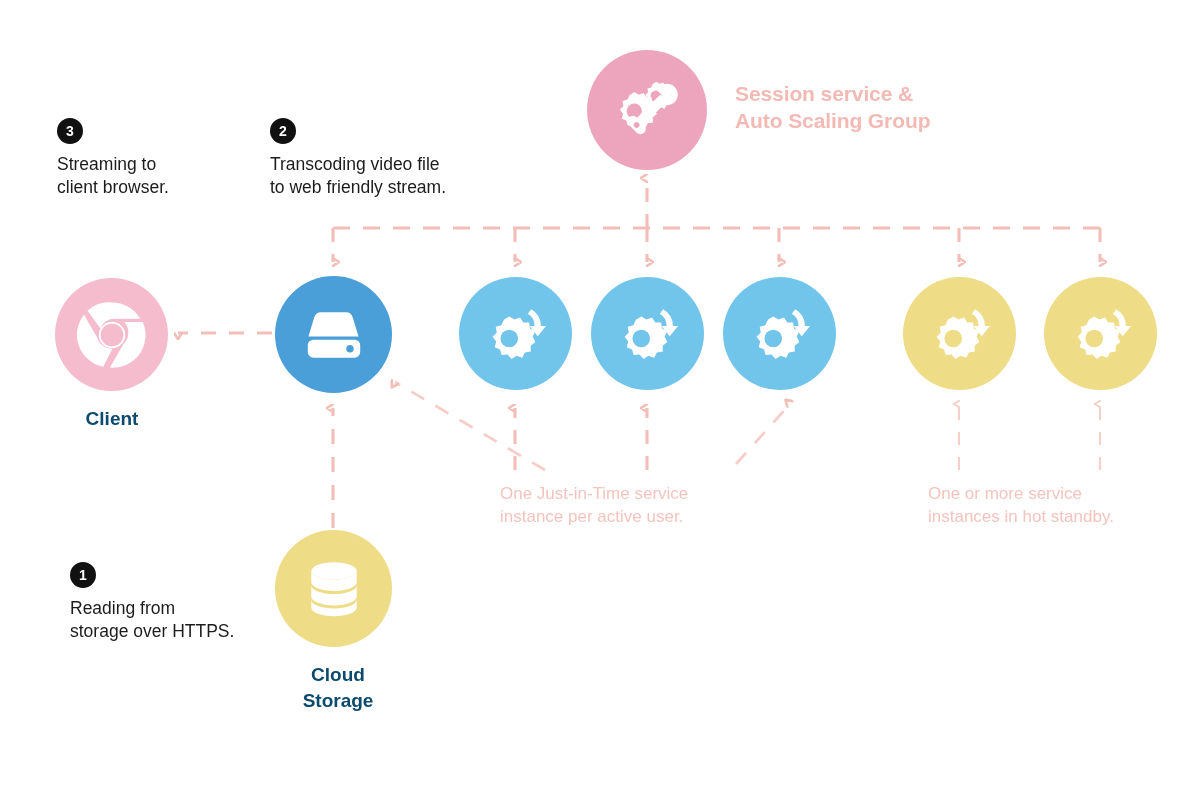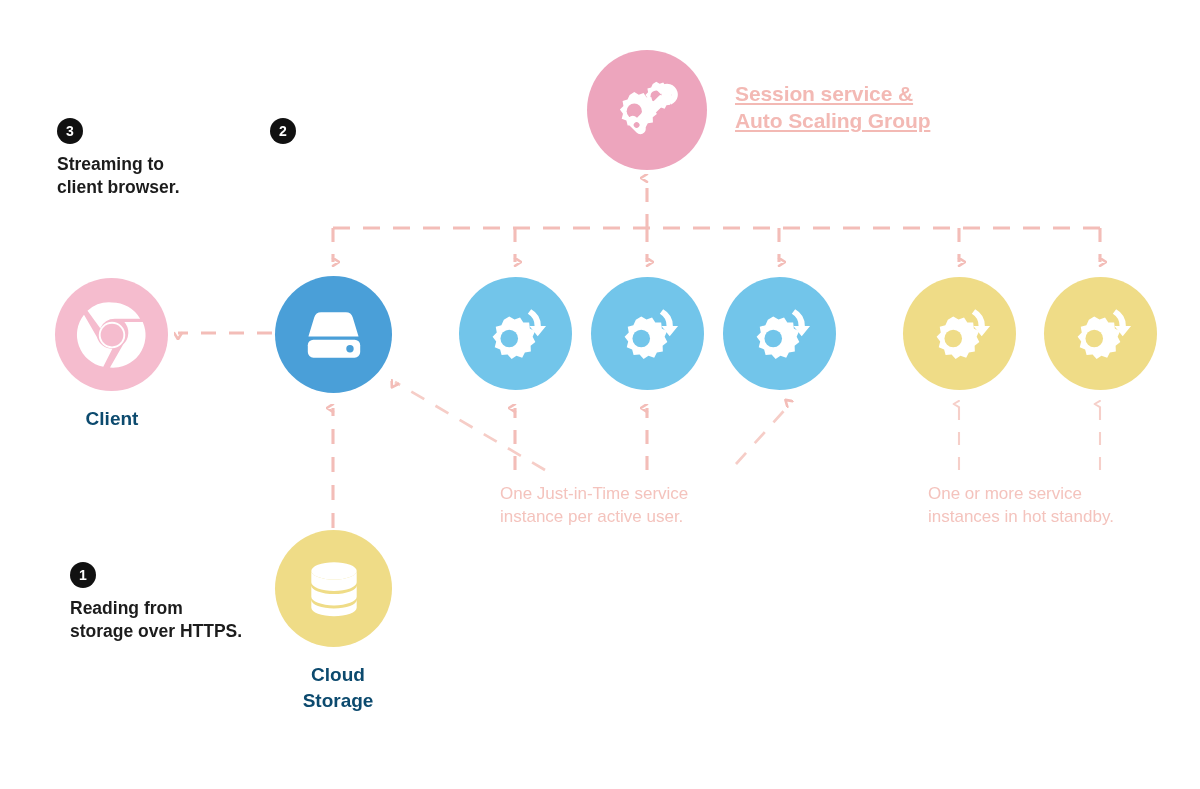--- a/index.html
+++ b/index.html
@@ -7,24 +7,24 @@
        font-family:"Liberation Sans","DejaVu Sans",sans-serif;}
   #canvas{position:absolute;inset:0;}
   svg.layer{position:absolute;left:0;top:0;width:1200px;height:789px;pointer-events:none;}
 
   .node{position:absolute;border-radius:50%;display:flex;align-items:center;justify-content:center;}
   .node svg{display:block;}
   .step{position:absolute;}
   .badge{width:26px;height:26px;border-radius:50%;background:#111111;color:#ffffff;
          font-size:14px;font-weight:bold;display:flex;align-items:center;justify-content:center;
          line-height:1;}
-  .step-text{margin-top:9px;font-size:17.5px;color:#1c1c1c;line-height:1.33;white-space:pre-line;font-weight:bold;}
+  .step-text{margin-top:9px;font-size:17.5px;color:#1c1c1c;line-height:1.33;white-space:pre-line;}
   .annot{position:absolute;font-size:17px;color:#f4c3bd;line-height:1.35;white-space:pre-line;}
   .sess-label{position:absolute;font-size:21px;font-weight:bold;color:#f3b9b4;line-height:1.3;
-              white-space:pre-line;letter-spacing:-0.1px;text-decoration:underline;}
+              white-space:pre-line;letter-spacing:-0.1px;}
   .cap{position:absolute;font-size:19px;font-weight:bold;color:#0c4a6e;line-height:1.35;
        white-space:pre-line;text-align:center;}
 </style>
 </head>
 <body>
 
 <div id="canvas">
 
   <svg class="layer" viewBox="0 0 1200 789">
     <defs>
@@ -229,20 +229,22 @@
 Storage</div>
 
   <div class="step" style="left:57px;top:118px;">
     <div class="badge">3</div>
     <div class="step-text">Streaming to
 client browser.</div>
   </div>
 
   <div class="step" style="left:270px;top:118px;">
     <div class="badge">2</div>
+    <div class="step-text">Transcoding video file
+to web friendly stream.</div>
   </div>
 
   <div class="step" style="left:70px;top:562px;">
     <div class="badge">1</div>
     <div class="step-text">Reading from
 storage over HTTPS.</div>
   </div>
 
   <div class="annot" style="left:928px;top:483px;width:260px;">One or more service
 instances in hot standby.</div>

